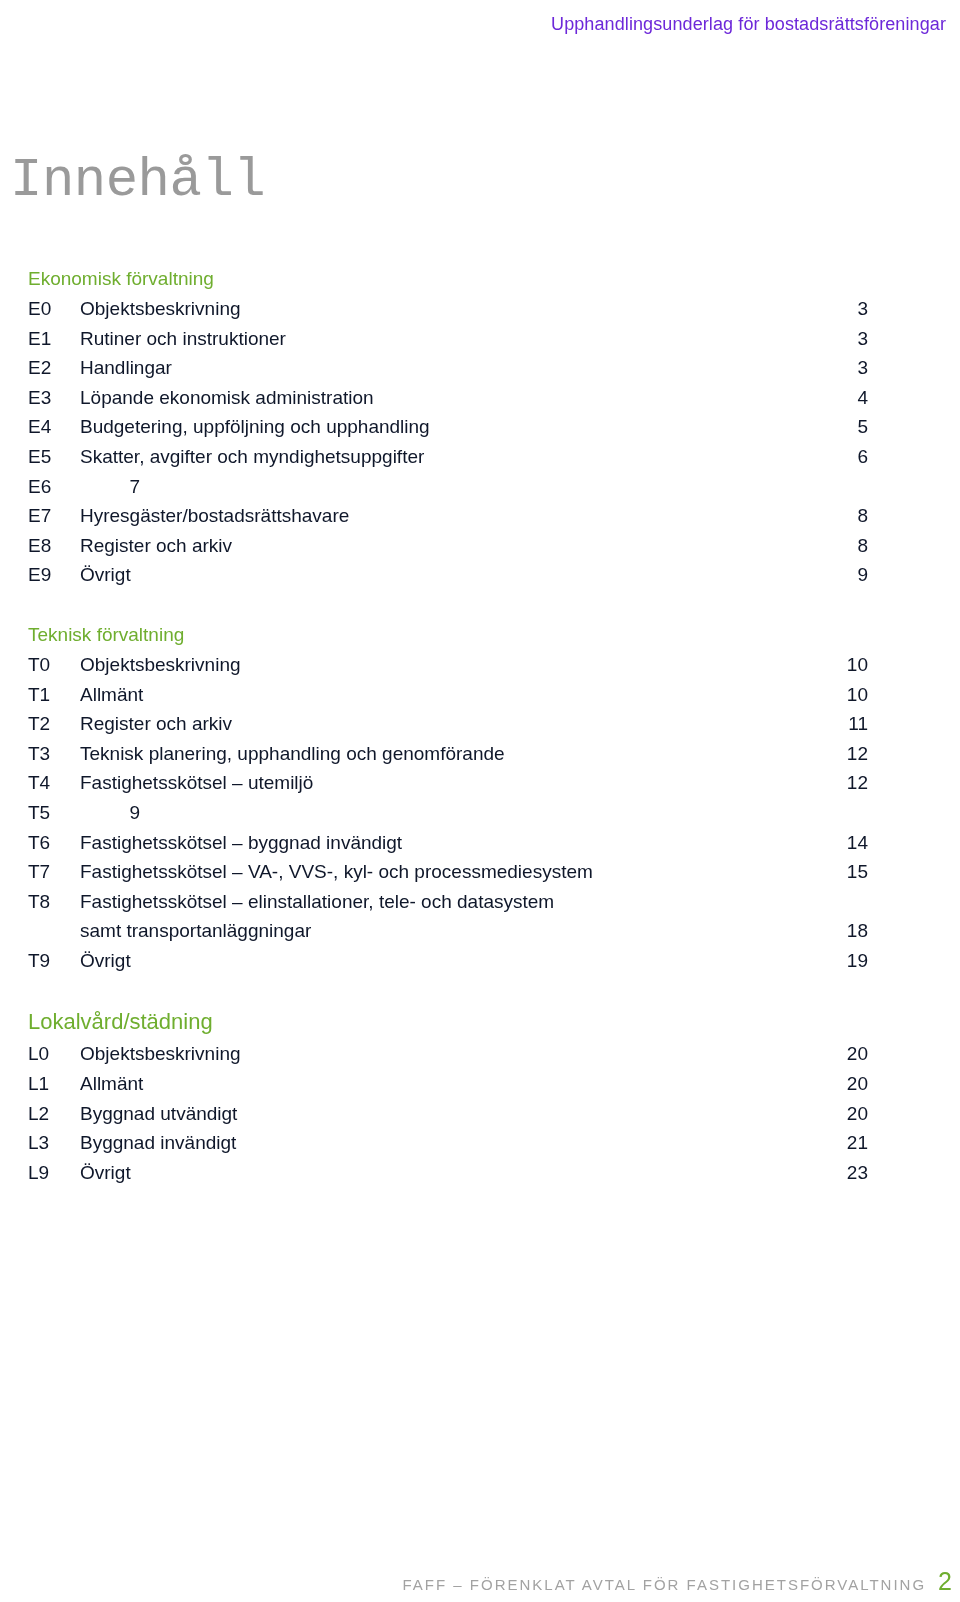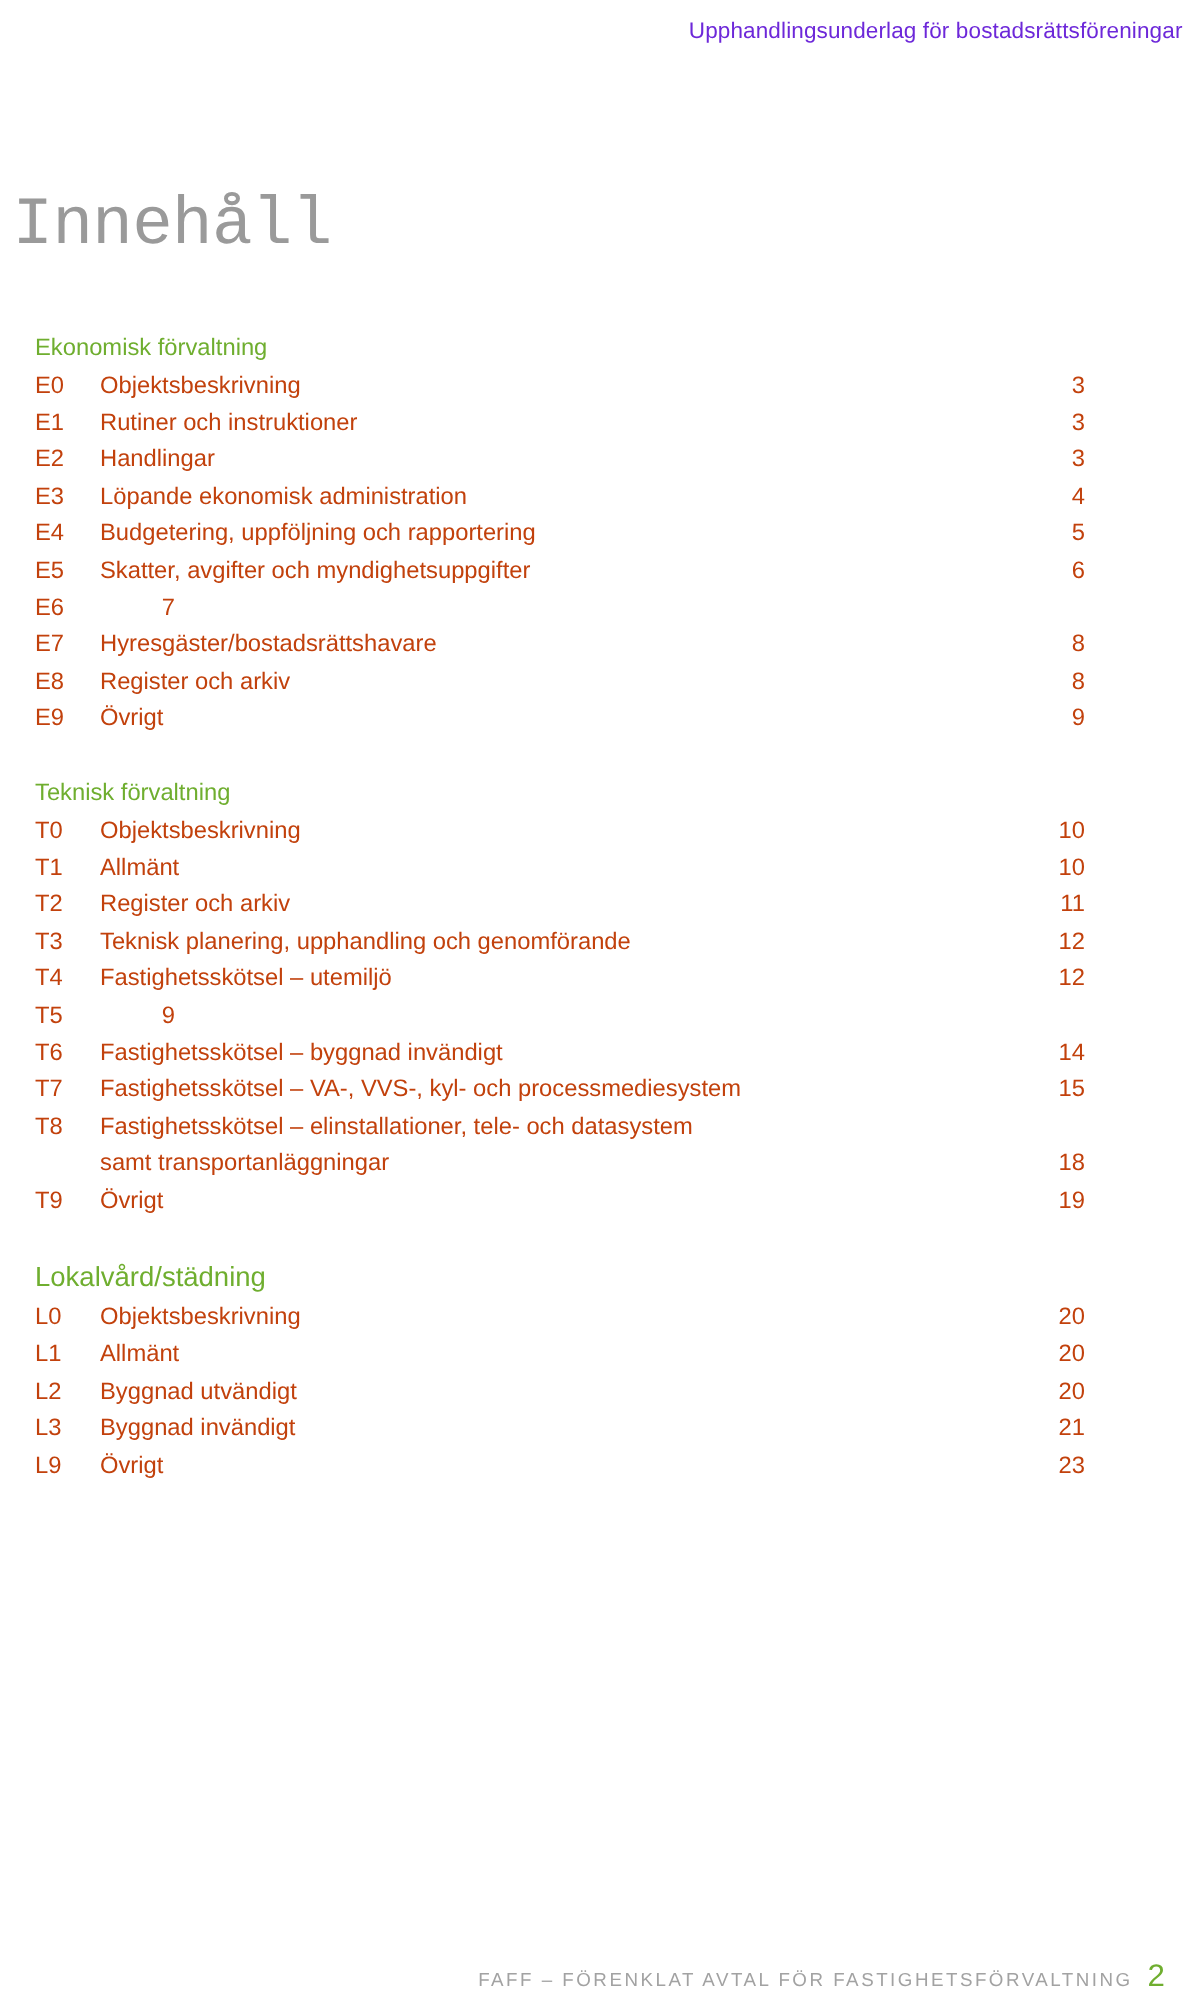--- a/index.html
+++ b/index.html
@@ -64,41 +64,41 @@
   .section-heading.big {
     font-size: 22px;
     line-height: 34px;
   }
 
   .toc-row {
     display: flex;
     align-items: baseline;
     font-size: 19px;
     line-height: 29.6px;
-    color: #c2410c;
+    color: #0f172a;
     white-space: nowrap;
   }
   .toc-code {
     flex: 0 0 52px;
     width: 52px;
   }
   .toc-label {
     flex: 1 1 auto;
   }
   .toc-page {
     flex: 0 0 60px;
     width: 60px;
     text-align: right;
   }
 
   
   .footer {
     position: absolute;
     bottom: 8px;
-    right: 28px;
+    right: 8px;
     display: flex;
     align-items: baseline;
     gap: 12px;
   }
   .footer-text {
     font-size: 15px;
     color: #a2a2a2;
     letter-spacing: 2.0px;
     white-space: nowrap;
   }
@@ -133,21 +133,21 @@
         <span class="toc-label">Handlingar</span>
         <span class="toc-page">3</span>
       </div>
       <div class="toc-row">
         <span class="toc-code">E3</span>
         <span class="toc-label">Löpande ekonomisk administration</span>
         <span class="toc-page">4</span>
       </div>
       <div class="toc-row">
         <span class="toc-code">E4</span>
-        <span class="toc-label">Budgetering, uppföljning och rapportering</span>
+        <span class="toc-label">Budgetering, uppföljning och upphandling</span>
         <span class="toc-page">5</span>
       </div>
       <div class="toc-row">
         <span class="toc-code">E5</span>
         <span class="toc-label">Skatter, avgifter och myndighetsuppgifter</span>
         <span class="toc-page">6</span>
       </div>
       <div class="toc-row">
         <span class="toc-code">E6</span>
         <span class="toc-page">7</span>

